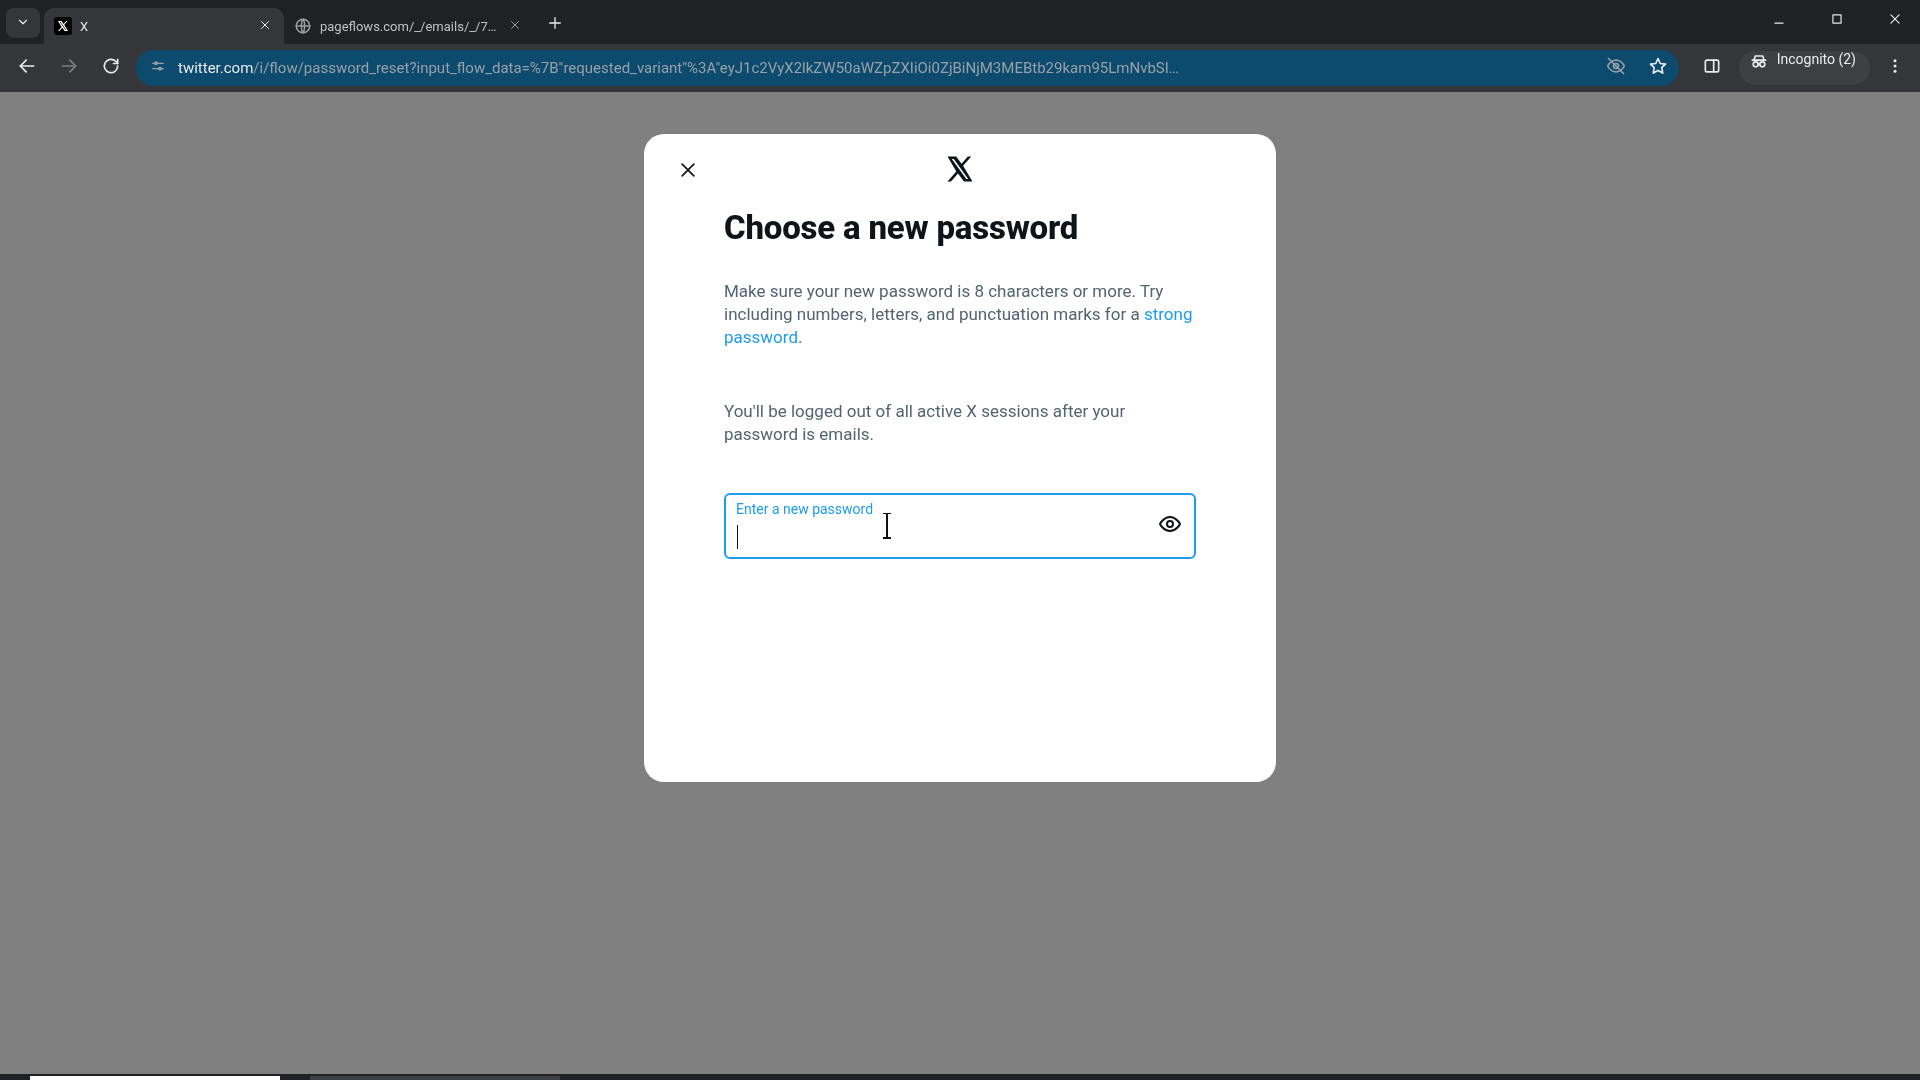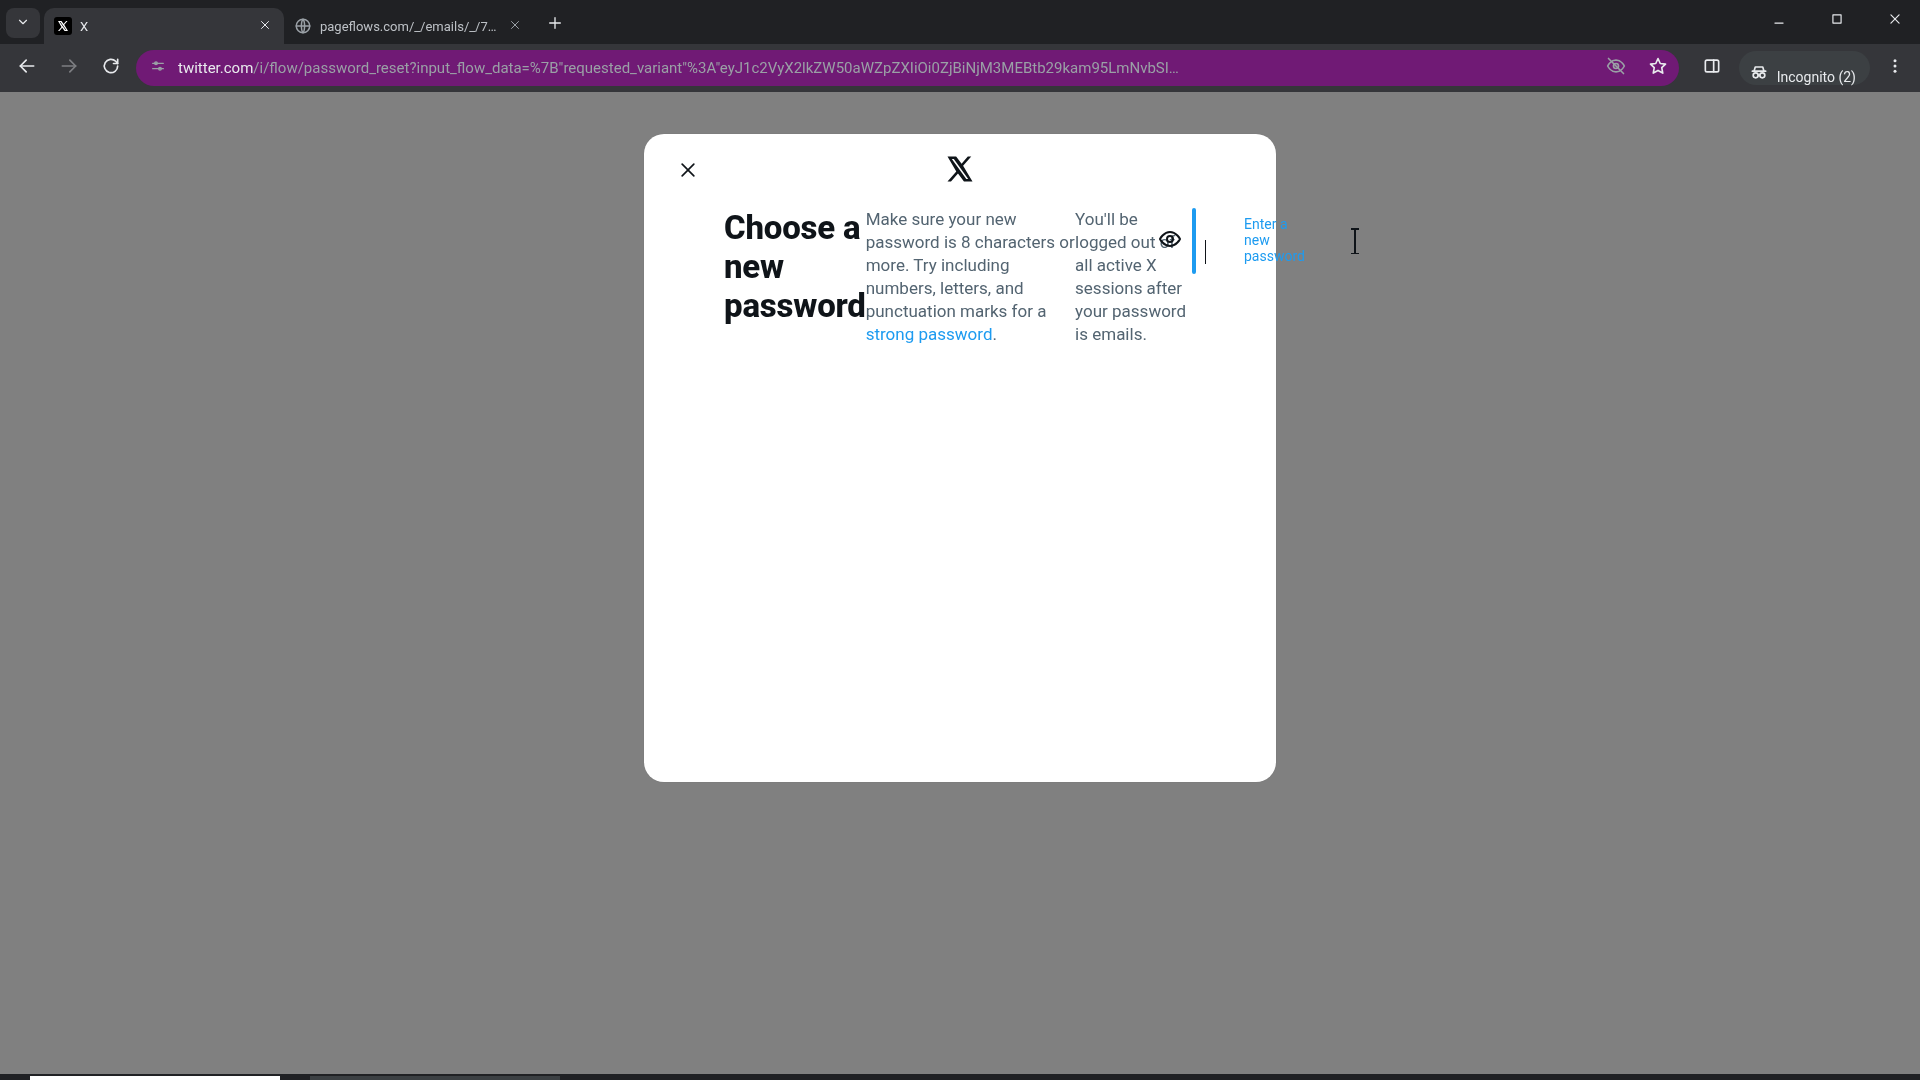--- a/index.html
+++ b/index.html
@@ -41,34 +41,34 @@
     .win-btn svg { width: 14px; height: 14px; }
 
     .toolbar {
       height: 48px; background: #35363a; display: flex; align-items: center;
       padding: 0 10px; gap: 8px;
     }
     .nav-btn { width: 34px; height: 34px; display:flex; align-items:center; justify-content:center; border-radius: 50%; }
     .nav-btn svg { width: 20px; height: 20px; }
     .nav-btn.disabled { opacity: .4; }
     .omnibox {
-      flex: 1; height: 36px; background: #701a75; border-radius: 18px;
+      flex: 1; height: 36px; background: #0c4a6e; border-radius: 18px;
       display: flex; align-items: center; padding: 0 6px 0 14px; gap: 12px;
       color: #e8eaed; font-size: 15px;
     }
     .omnibox .lock { display:flex; align-items:center; }
     .omnibox .lock svg { width: 16px; height: 16px; }
     .omnibox .url { flex: 1; overflow: hidden; text-overflow: ellipsis; white-space: nowrap; }
     .omnibox .url .host { color: #e8eaed; }
     .omnibox .url .path { color: #9aa0a6; }
     .omni-action { width: 30px; height: 30px; display:flex; align-items:center; justify-content:center; }
     .omni-action svg { width: 20px; height: 20px; }
     .tool-right { display:flex; align-items:center; gap: 10px; margin-left: 8px; }
     .incog {
-      display:flex; align-items:flex-end; gap:8px; background:#3c4043; color:#e8eaed;
+      display:flex; align-items:flex-start; gap:8px; background:#3c4043; color:#e8eaed;
       height: 34px; padding: 0 14px 0 10px; border-radius: 17px; font-size: 14px;
     }
     .incog svg { width: 20px; height: 20px; }
     .kebab { width: 30px; height: 30px; display:flex; align-items:center; justify-content:center; }
     .kebab svg { width: 18px; height: 18px; }
 
     
     .content {
       flex: 1 1 auto; position: relative; background: #808080;
       display: flex; align-items: flex-start; justify-content: center;
@@ -77,29 +77,29 @@
       width: 632px; margin-top: 42px; background: #fff; border-radius: 20px;
       padding: 14px 32px 32px 32px; position: relative;
       box-shadow: 0 0 0 1px rgba(0,0,0,.02);
       min-height: 648px; display:flex; flex-direction:column;
     }
     .modal-header { height: 46px; position: relative; display:flex; align-items:center; justify-content:center; }
     .modal-close { position: absolute; left: -6px; top: 6px; width: 36px; height: 36px;
       display:flex; align-items:center; justify-content:center; border-radius:50%; }
     .modal-close svg { width: 20px; height: 20px; }
     .x-logo svg { width: 30px; height: 30px; }
-    .modal-body { padding: 14px 48px 0 48px; flex:1; display:flex; flex-direction:row; }
+    .modal-body { padding: 14px 48px 0 48px; flex:1; display:flex; flex-direction:column;gap:19px; }
     .heading { font-size: 33px; font-weight: 800; color: #0f1419; letter-spacing: -0.2px; margin-bottom: 14px; }
     .desc { font-size: 17px; line-height: 1.35; color: #536471; margin-bottom: 32px; }
     .desc a { color: #1d9bf0; text-decoration: none; }
     .desc2 { font-size: 17px; line-height: 1.35; color: #536471; margin-bottom: 28px; }
 
     .field { position: relative; border: 1px solid #cfd9de; border-radius: 6px; height: 66px; margin-bottom: 28px; }
     .field.focused { border: 2px solid #1d9bf0; box-shadow: 0 0 0 0 rgba(0,0,0,0); }
-    .field .float-label { position:absolute; font-size: 18px; color:#536471; pointer-events:none; transition: all .08s; margin-left: 40px; }
+    .field .float-label { position:absolute; font-size: 18px; color:#536471; pointer-events:none; transition: all .08s; }
     .field.focused .float-label { top: 6px; left: 10px; font-size: 14px; color:#1d9bf0; }
     .field:not(.focused) .float-label { top: 20px; left: 10px; }
     .field input {
       position:absolute; left: 10px; right: 50px; bottom: 6px; top: 26px;
       border: none; outline: none; font-size: 18px; color:#0f1419; background: transparent;
     }
     .field:not(.focused) input { top: 0; bottom: 0; }
     .eye { position:absolute; right: 10px; top: 50%; transform: translateY(-50%); width: 28px; height: 28px;
       display:flex; align-items:center; justify-content:center; }
     .eye svg { width: 24px; height: 24px; }

